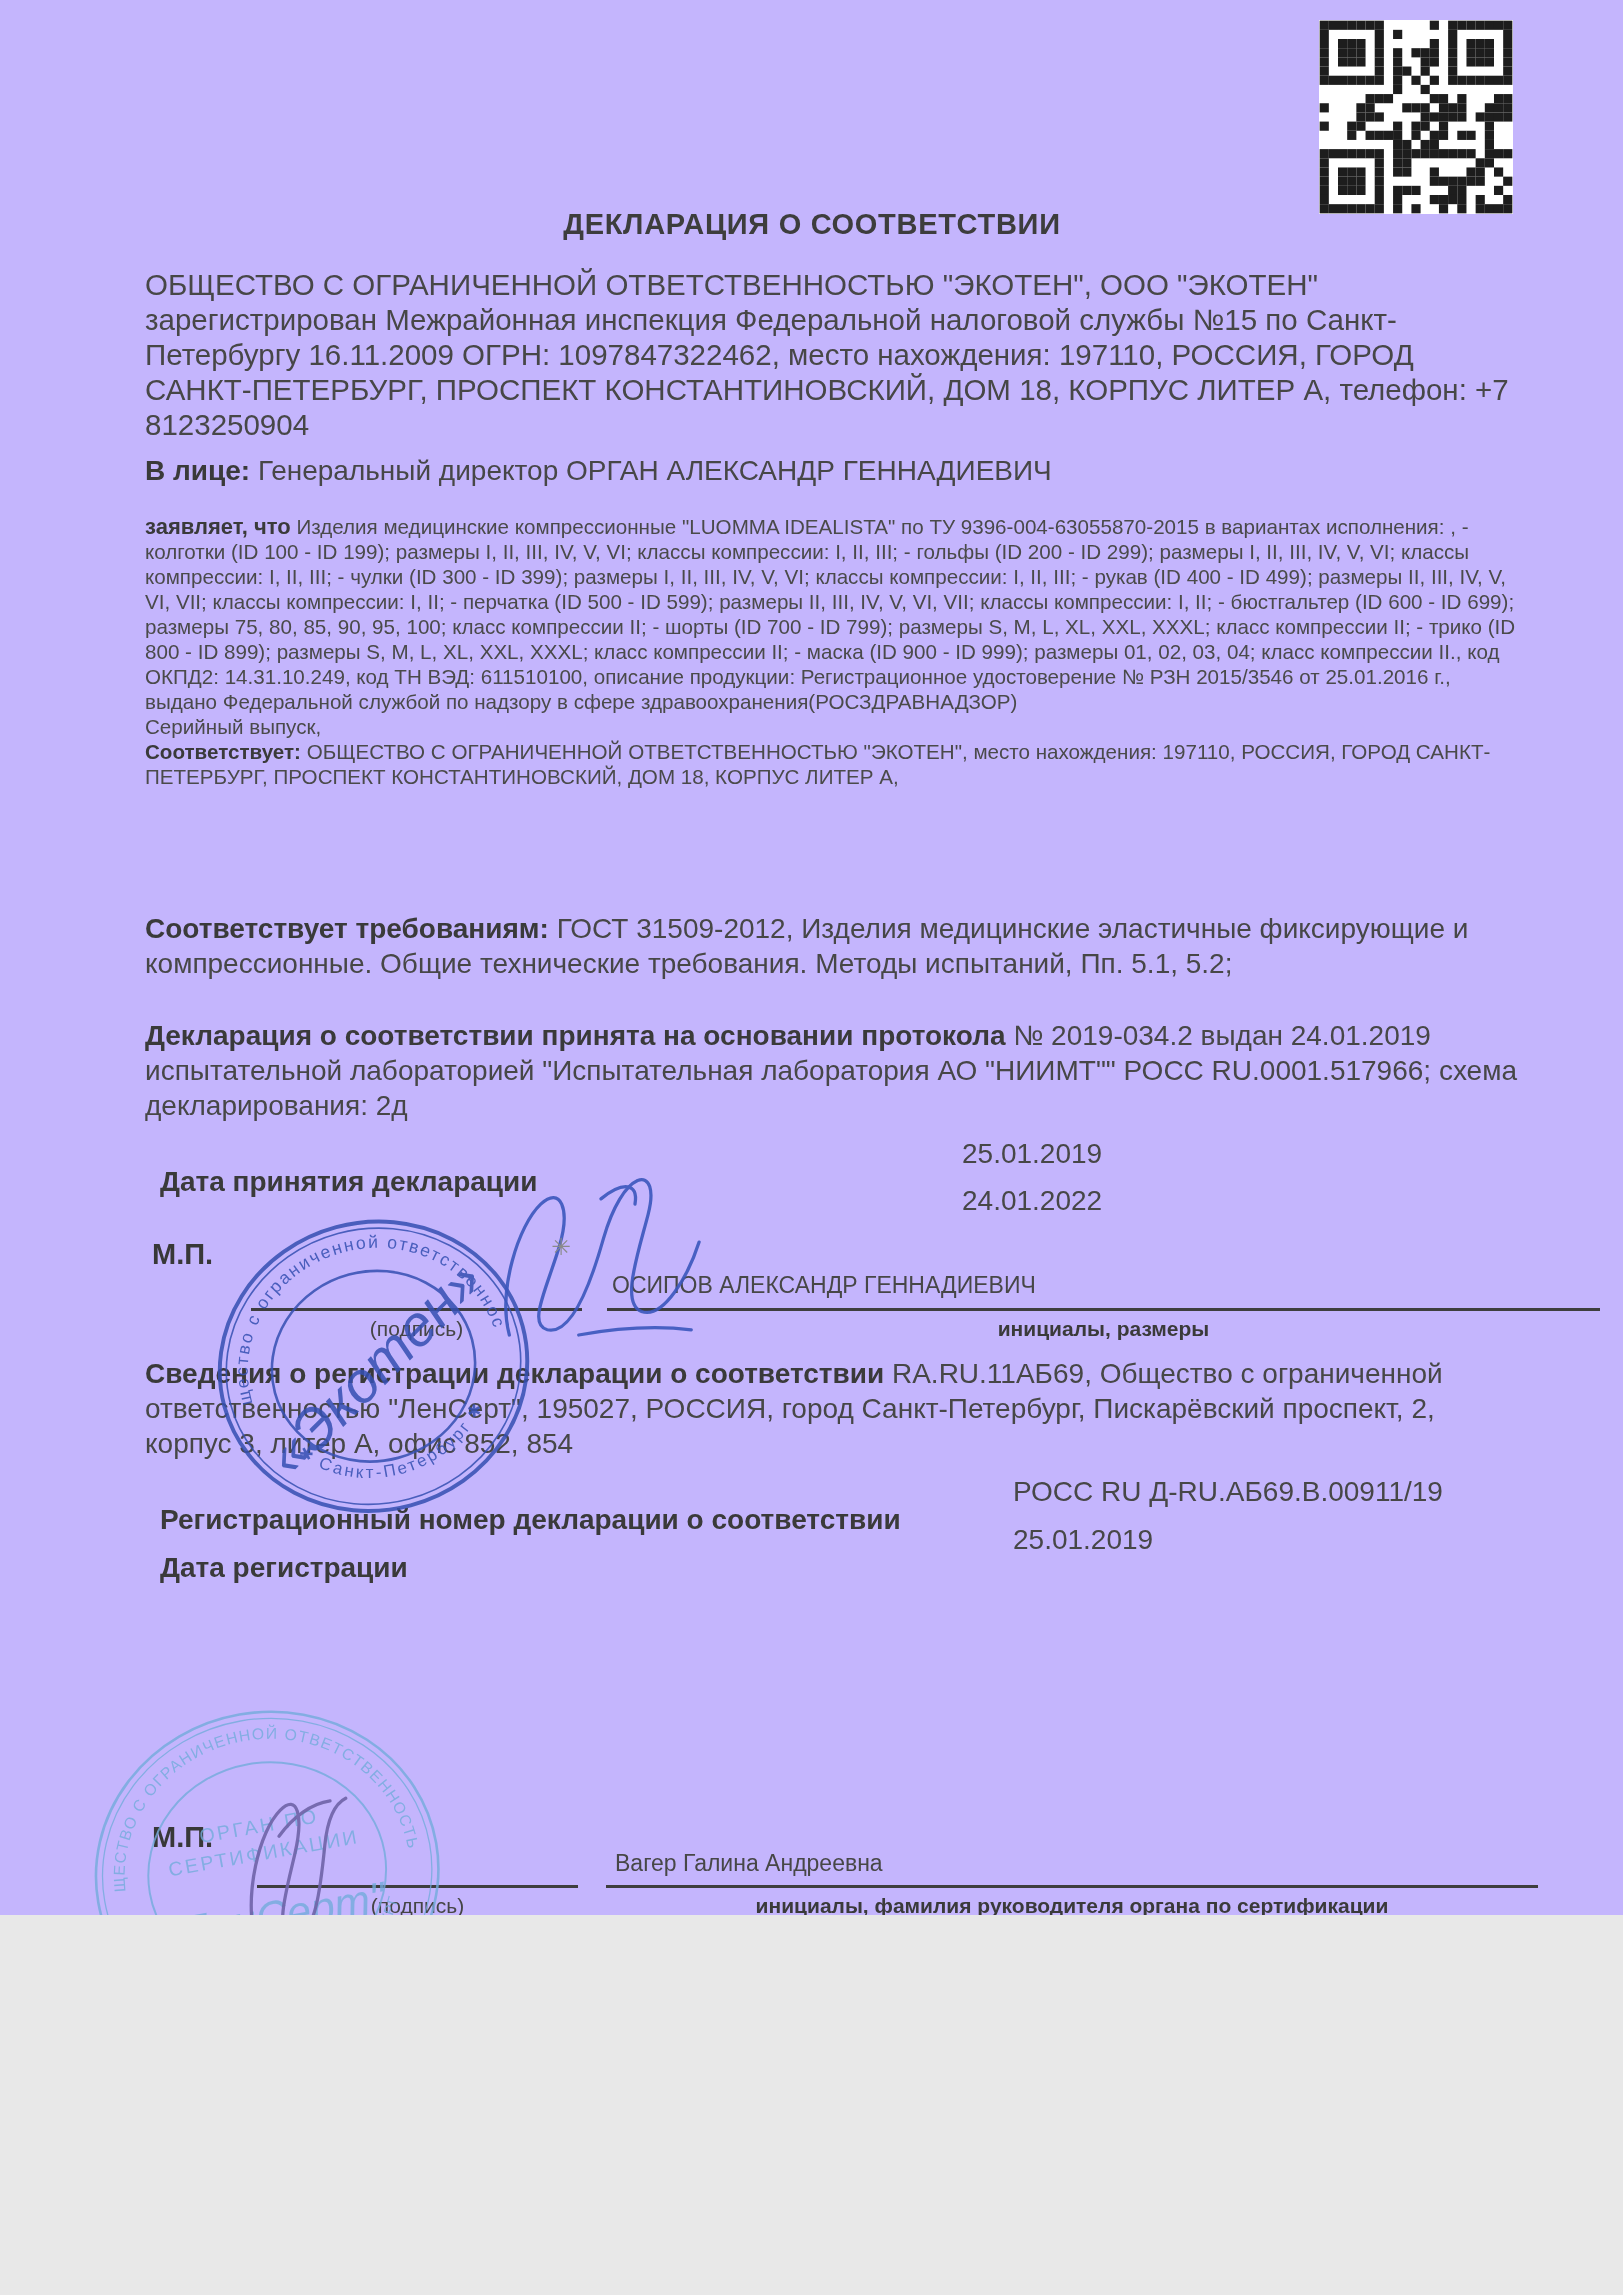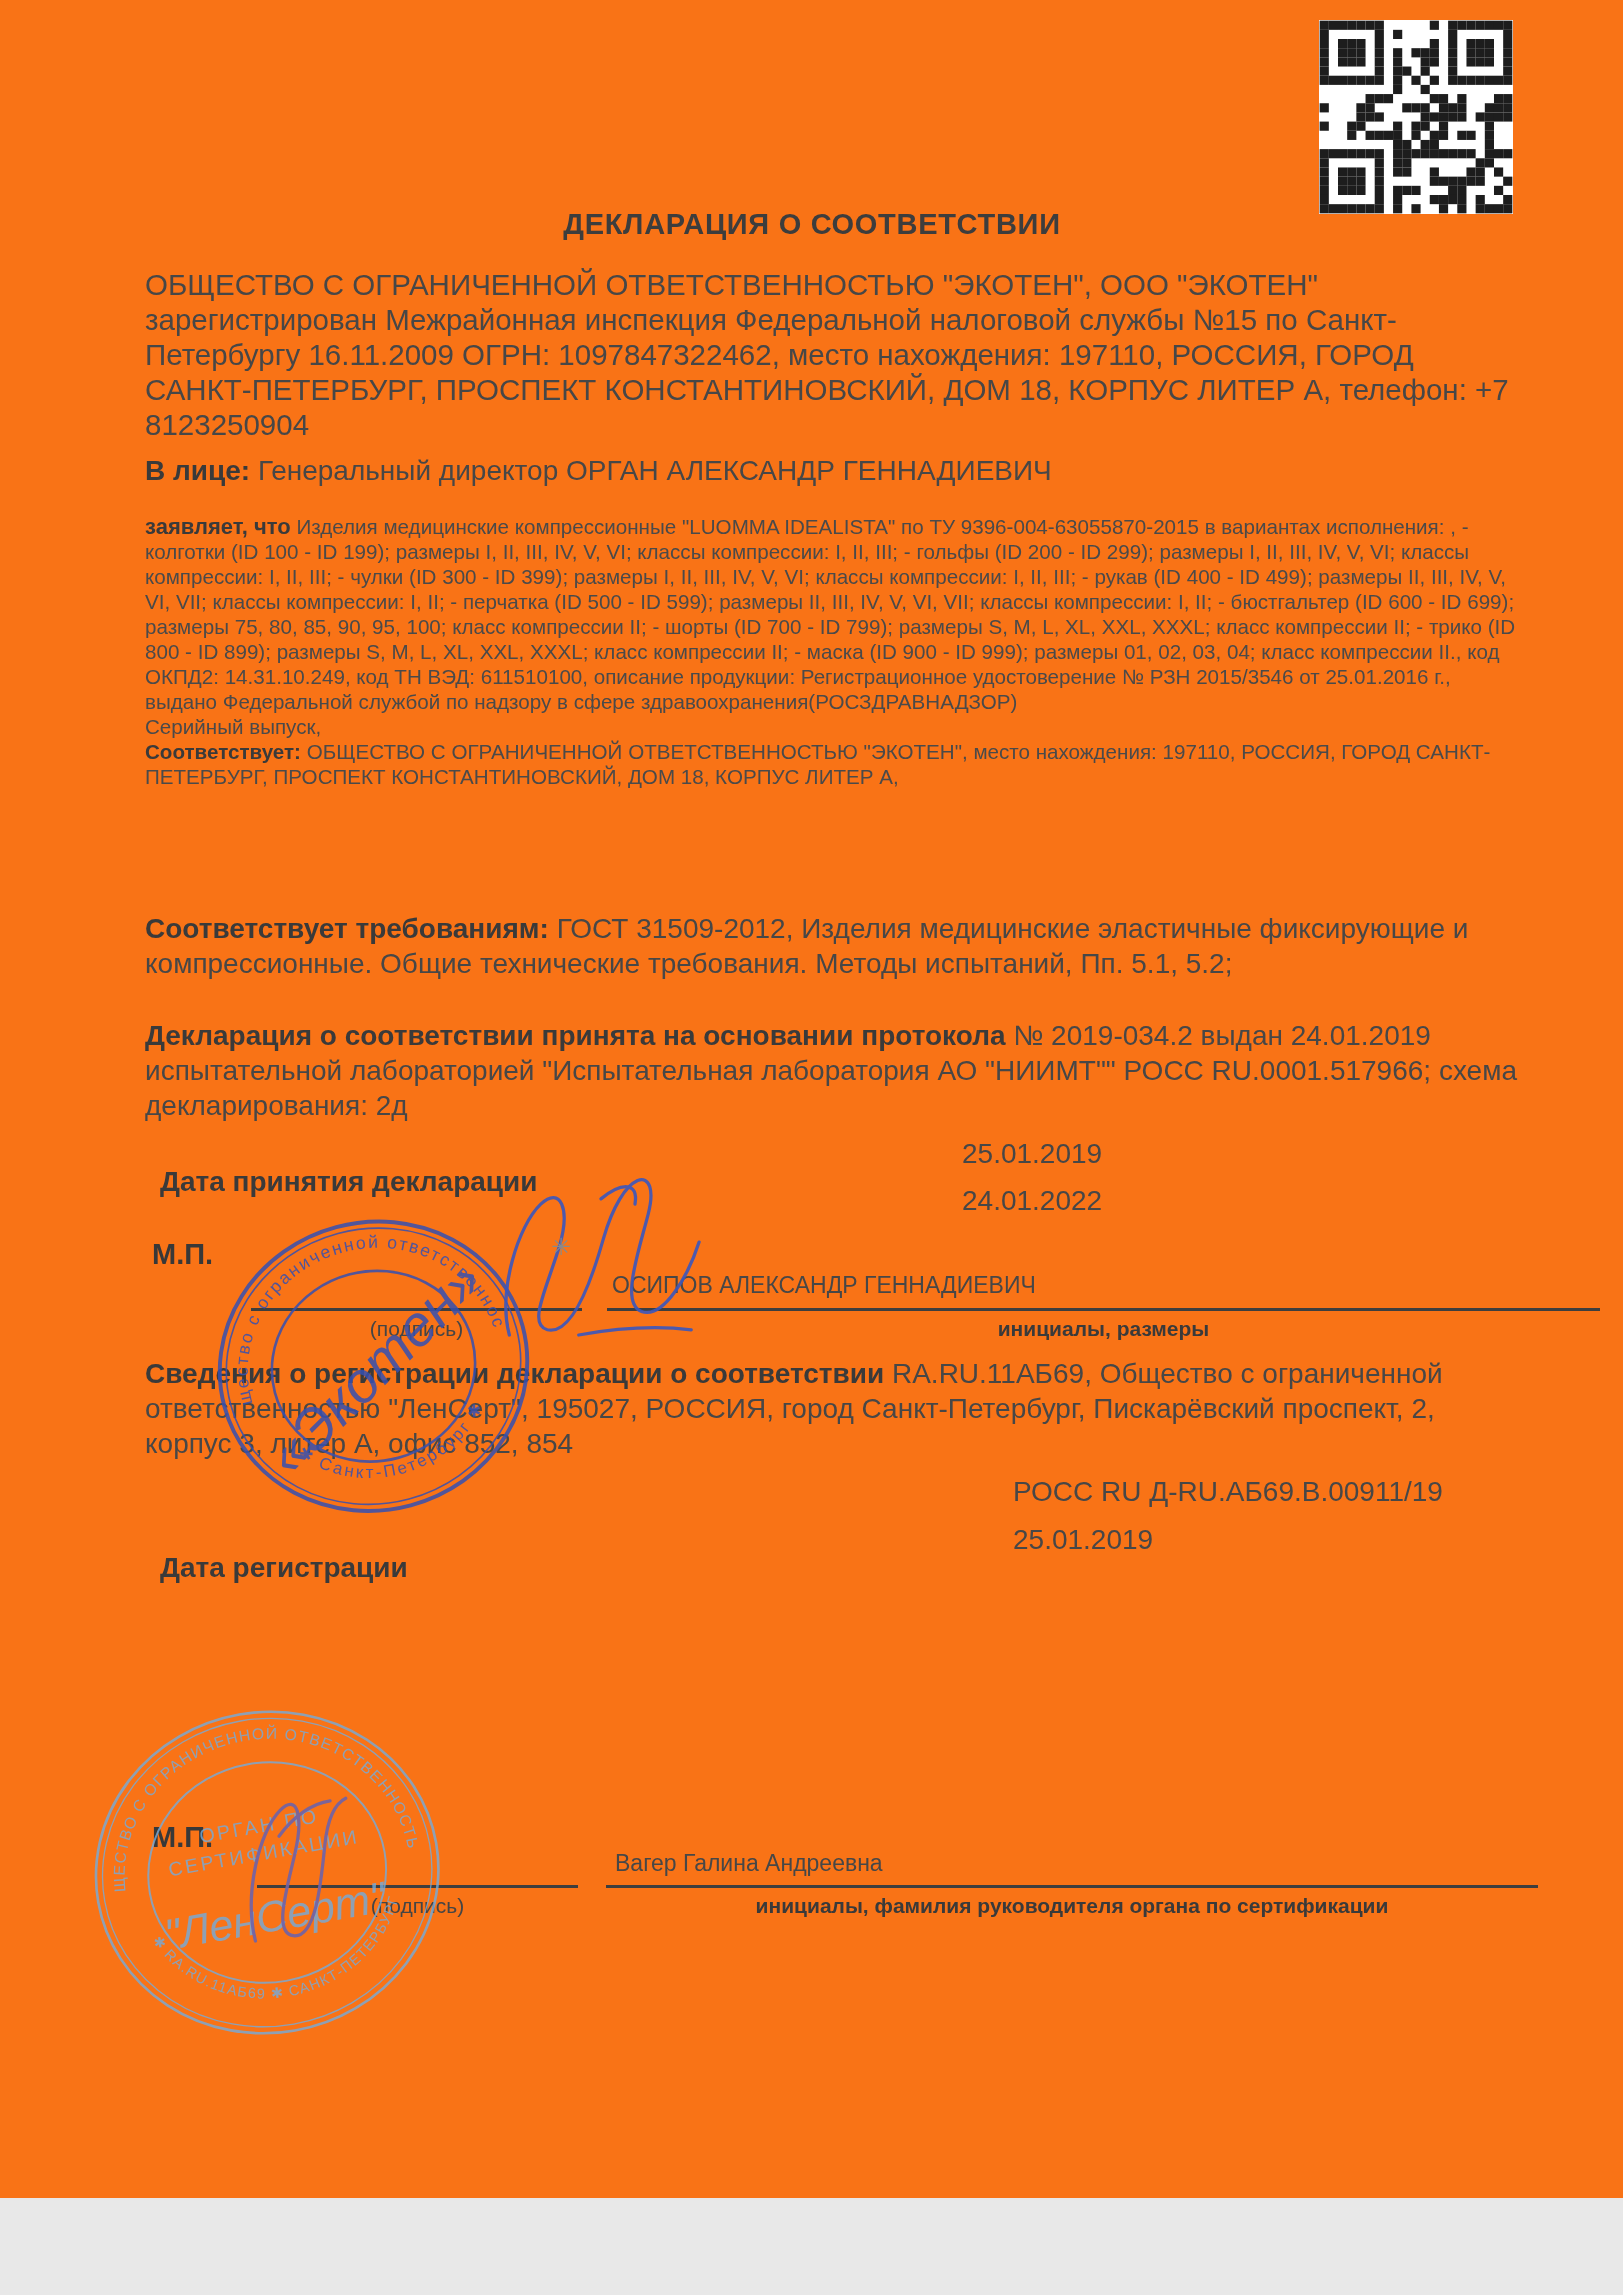--- a/index.html
+++ b/index.html
@@ -1,16 +1,16 @@
 <!DOCTYPE html>
 <html style="font-size:10.5px"><head>
 <meta charset="utf-8">
 <style>
   html,body{margin:0;padding:0;background:#e8e8e8;}
-  .page{position:relative;width:1624px;height:2198px;background:#f97316;overflow:hidden;
+  .page{position:relative;width:1624px;height:1915px;background:#c4b5fd;overflow:hidden;
         font-family:"Liberation Sans", sans-serif;color:#474747;}
   .abs{position:absolute;}
   .b{font-weight:bold;color:#3a3a3a;}
   .title{top:208px;left:0;width:1624px;text-align:center;font-size:29px;font-weight:bold;color:#3d3d3d;letter-spacing:0.7px;}
   .para{font-size:29.5px;line-height:35px;}
   .mid{font-size:28px;line-height:35px;}
   .dense{font-size:20.6px;line-height:25px;color:#4a4a4a;}
   .rowlabel{font-size:28px;font-weight:bold;color:#3a3a3a;white-space:nowrap;margin-top:28px;}
   .rowvalue{font-size:28px;color:#474747;white-space:nowrap;margin-left:8px;}
   .mp{font-size:29px;font-weight:bold;color:#383838;}
@@ -298,20 +298,21 @@
   <div class="abs sigline" style="left:251px;top:1308px;width:331px"></div>
   <div class="abs sigline" style="left:607px;top:1308px;width:993px"></div>
   <div class="abs cap" style="left:251px;top:1317px;width:331px">(подпись)</div>
   <div class="abs capb" style="left:607px;top:1317px;width:993px">инициалы, размеры</div>
 
   <div class="abs mid" style="left:145px;top:1356px;width:1375px">
     <span class="b">Сведения о регистрации декларации о соответствии</span>
     <span>RA.RU.11АБ69, Общество с ограниченной ответственностью "ЛенСерт", 195027, РОССИЯ, город Санкт-Петербург, Пискарёвский проспект, 2, корпус 3, литер А, офис 852, 854</span>
   </div>
 
+  <div class="abs rowlabel" style="left:160px;top:1476px">Регистрационный номер декларации о соответствии</div>
   <div class="abs rowvalue" style="left:1005px;top:1476px">РОСС RU Д-RU.АБ69.В.00911/19</div>
 
   <div class="abs rowlabel" style="left:160px;top:1524px">Дата регистрации</div>
   <div class="abs rowvalue" style="left:1005px;top:1524px">25.01.2019</div>
 
   <div class="abs mp" style="left:152px;top:1821px">М.П.</div>
 
   <div class="abs name-over" style="left:615px;top:1850px">Вагер Галина Андреевна</div>
   <div class="abs sigline" style="left:257px;top:1885px;width:321px"></div>
   <div class="abs sigline" style="left:606px;top:1885px;width:932px"></div>

